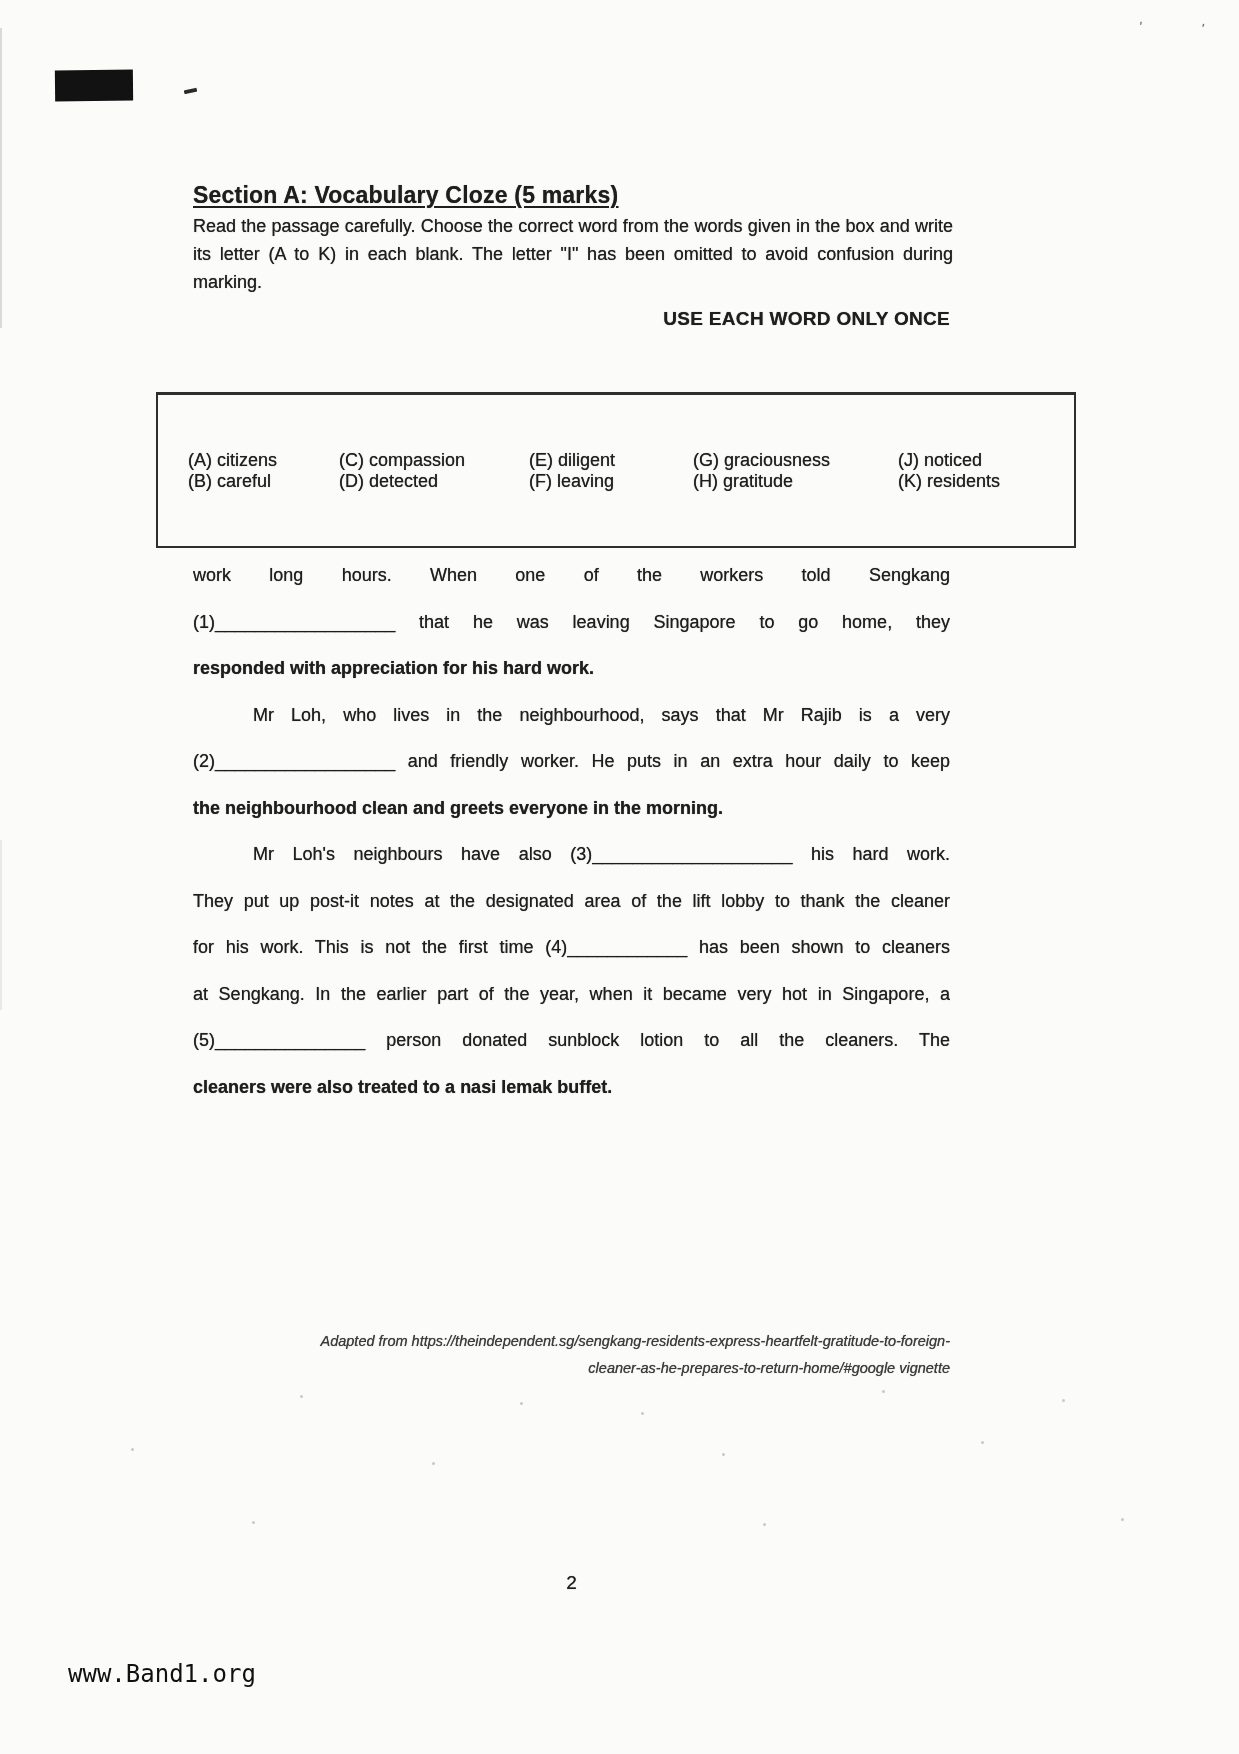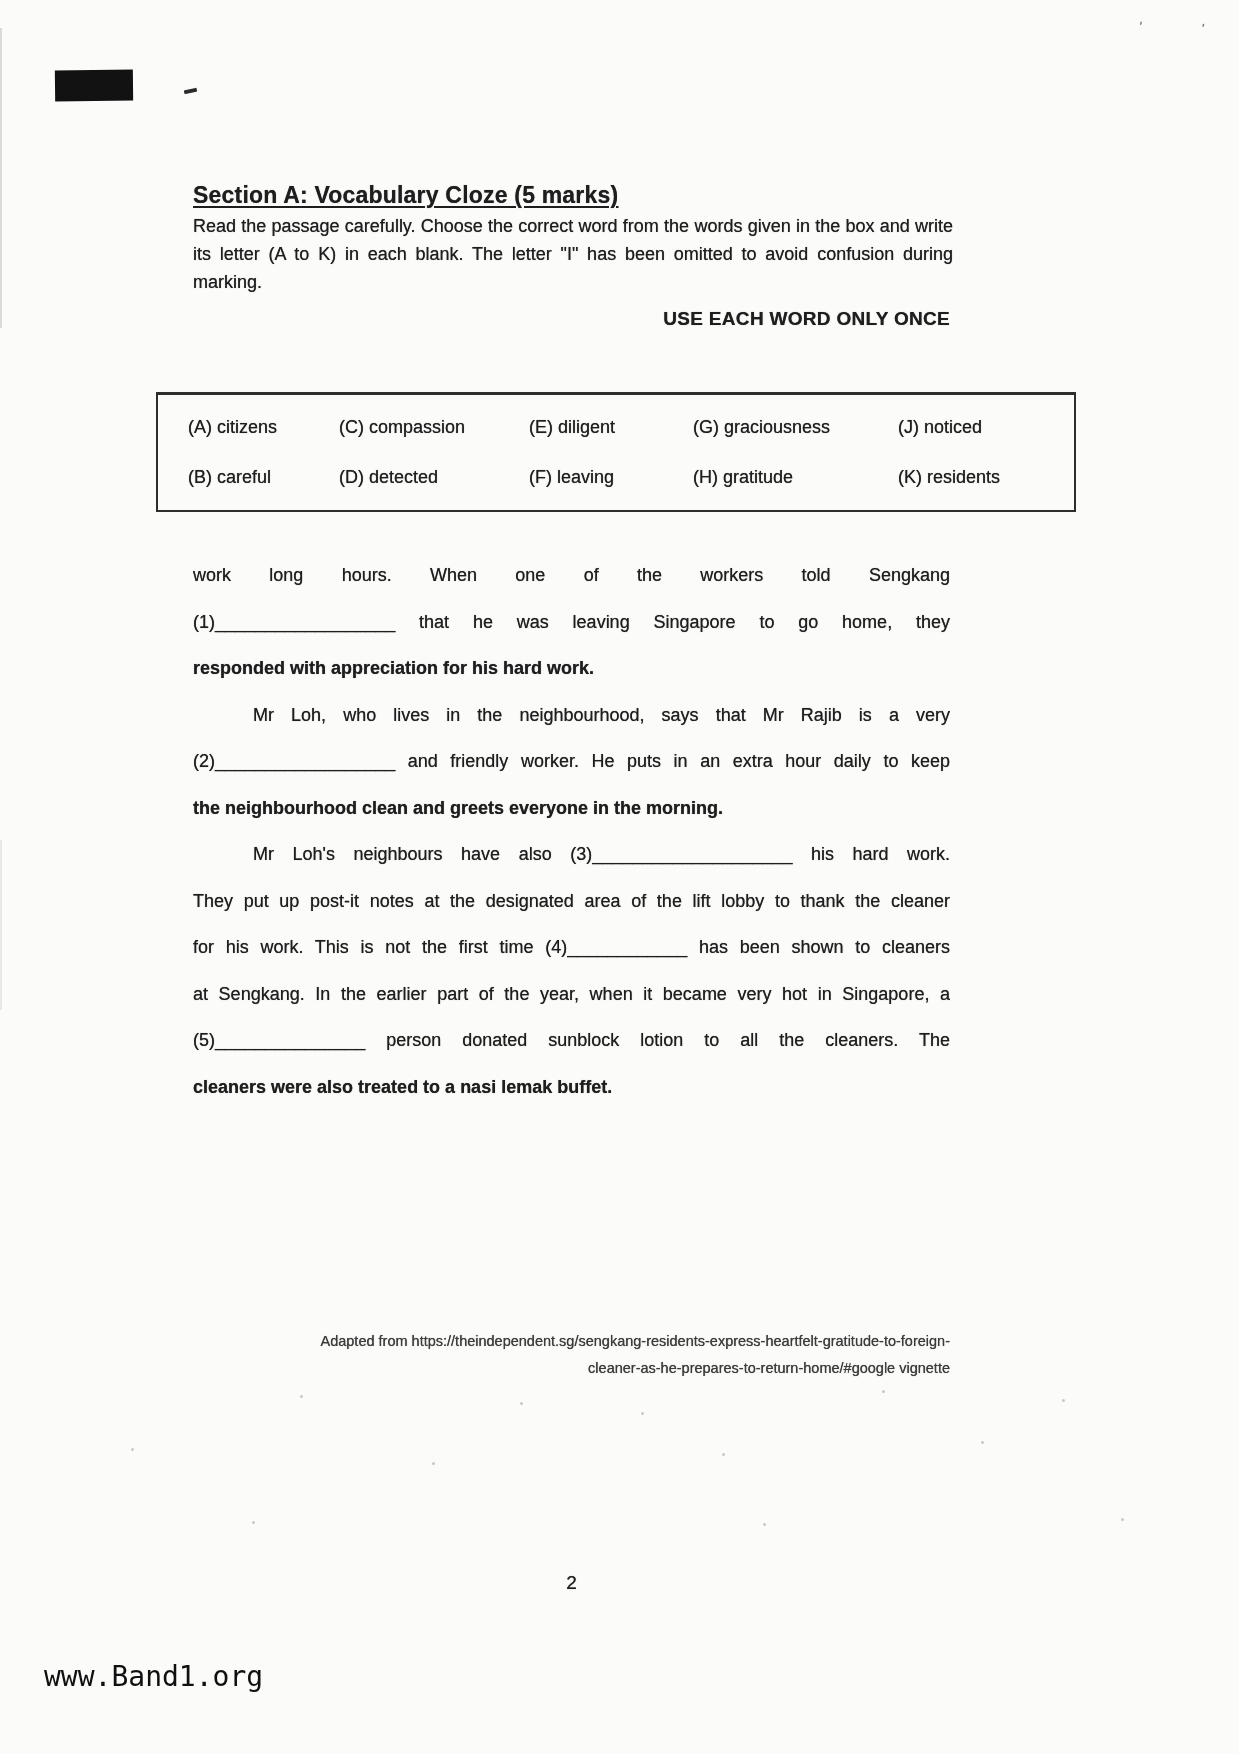--- a/index.html
+++ b/index.html
@@ -34,43 +34,43 @@
     position:absolute; left:193px; top:212px; width:760px;
     font-size:18px; line-height:28px; text-align:justify;
   }
   .box-title {
     position:absolute; left:193px; top:308px; width:757px;
     text-align:right; font-weight:bold; font-size:19px; letter-spacing:0.3px;
   }
 
   
   .wordbox {
-    position:absolute; left:156px; top:392px; width:920px; height:120px;
+    position:absolute; left:156px; top:392px; width:920px; height:156px;
     border:2px solid #2e2e2e; border-top-width:3px; box-sizing:border-box;
-    display:flex; flex-direction:column; justify-content:space-between;
+    display:flex; flex-direction:column; justify-content:center;
     padding:22px 4px 22px 30px;
   }
   .wb-row { display:grid; grid-template-columns:151px 190px 164px 205px 1fr; font-size:18px; }
 
   
   .passage { position:absolute; left:193px; top:552px; width:757px; font-size:18px; }
   .pline { height:46.5px; line-height:46.5px; text-align:justify; text-align-last:justify; overflow:hidden; }
   .pline.plast { text-align-last:left;font-weight:bold; }
   .pline.pfirst { text-indent:60px; }
 
   
   .source {
     position:absolute; left:193px; top:1328px; width:757px;
-    font-size:14.5px; line-height:27px;
+    font-size:14.5px; font-style:italic; line-height:27px;
     text-align:right; color:#3c3c3c;
   }
   .pagenum { position:absolute; left:193px; top:1572px; width:757px; text-align:center; font-size:19px; }
   .watermark {
-    position:absolute; left:44px; top:1660px;
-    font-family:"DejaVu Sans Mono", monospace; font-size:28px; color:#101010; text-shadow:none;
+    position:absolute; left:68px; top:1660px;
+    font-family:"DejaVu Sans Mono", monospace; font-size:24px; color:#101010; text-shadow:none;
   }
 </style>
 </head>
 <body>
 
 <div class="page">
 
   <div class="redaction"></div>
   <div class="dash"></div>
   <span class="tick tick1">'</span>

